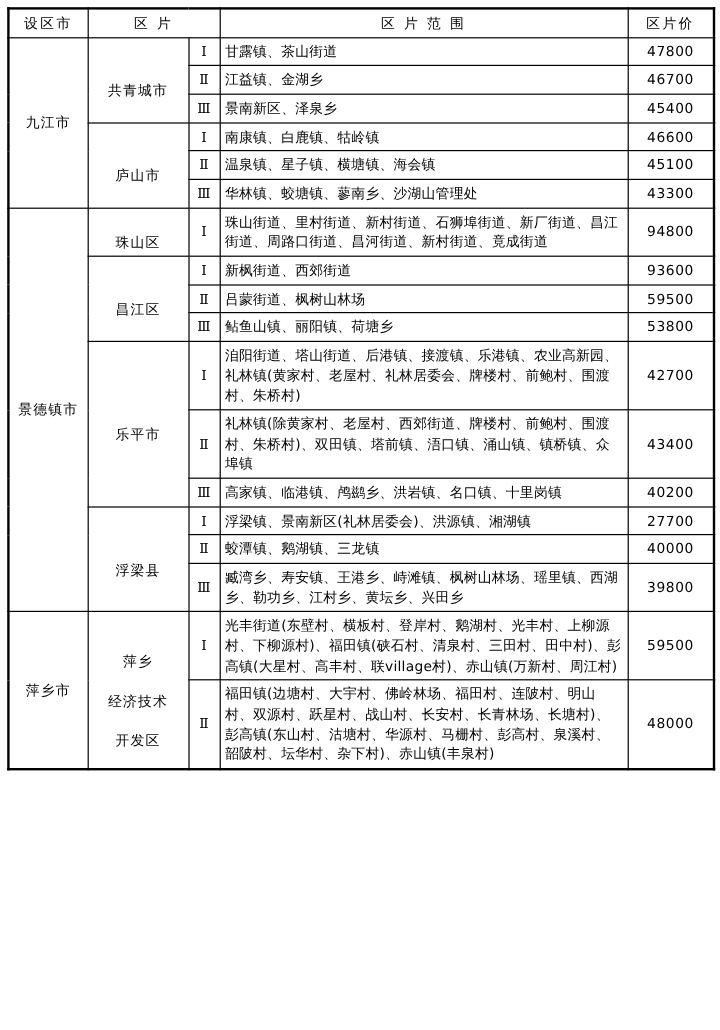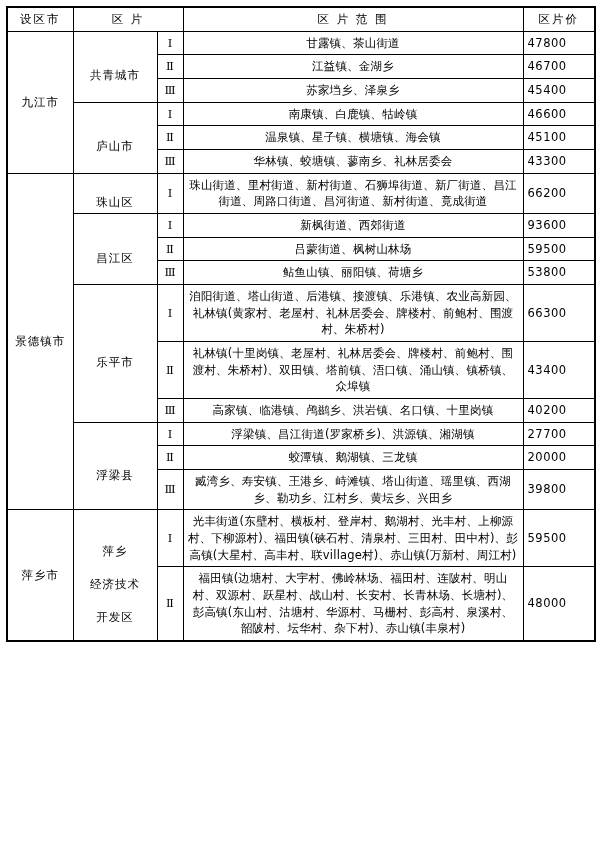--- a/index.html
+++ b/index.html
@@ -51,25 +51,25 @@
     display: block;
     line-height: 1.4;
     margin-top: 17px;
   }
   td.sec {
     text-align: center;
     font-family: "DejaVu Serif", "Liberation Serif", serif;
     font-size: 12px;
   }
   td.range {
-    text-align: center;
+    text-align: left;
     letter-spacing: 0.2px;
   }
   td.price {
-    text-align: left;
+    text-align: center;
     font-family: "DejaVu Sans", sans-serif;
     font-size: 12px;
     letter-spacing: 0.5px;
   }
   .thick-top > td, .thick-top > th {
     border-top: 2px solid #000;
   }
   thead th { border-bottom: 2px solid #000; border-top: 2px solid #000; }
   table.grid { border: 2px solid #000; }
 </style>
@@ -103,49 +103,49 @@
           <td class="range">甘露镇、茶山街道</td>
           <td class="price">47800</td>
         </tr>
         <tr>
           <td class="sec">Ⅱ</td>
           <td class="range">江益镇、金湖乡</td>
           <td class="price">46700</td>
         </tr>
         <tr>
           <td class="sec">Ⅲ</td>
-          <td class="range">苏家垱乡、泽泉乡</td>
+          <td class="range">景南新区、泽泉乡</td>
           <td class="price">45400</td>
         </tr>
         <tr>
           <td class="dist" rowspan="3">
             <span class="stack">庐山市</span>
           </td>
           <td class="sec">Ⅰ</td>
           <td class="range">南康镇、白鹿镇、牯岭镇</td>
           <td class="price">46600</td>
         </tr>
         <tr>
           <td class="sec">Ⅱ</td>
           <td class="range">温泉镇、星子镇、横塘镇、海会镇</td>
           <td class="price">45100</td>
         </tr>
         <tr>
           <td class="sec">Ⅲ</td>
-          <td class="range">华林镇、蛟塘镇、蓼南乡、礼林居委会</td>
+          <td class="range">华林镇、蛟塘镇、蓼南乡、沙湖山管理处</td>
           <td class="price">43300</td>
         </tr>
         <tr class="thick-top">
           <td class="city" rowspan="10">景德镇市</td>
           <td class="dist" rowspan="1">
             <span class="stack">珠山区</span>
           </td>
           <td class="sec">Ⅰ</td>
           <td class="range">珠山街道、里村街道、新村街道、石狮埠街道、新厂街道、昌江街道、周路口街道、昌河街道、新村街道、竟成街道</td>
-          <td class="price">66200</td>
+          <td class="price">94800</td>
         </tr>
         <tr>
           <td class="dist" rowspan="3">
             <span class="stack">昌江区</span>
           </td>
           <td class="sec">Ⅰ</td>
           <td class="range">新枫街道、西郊街道</td>
           <td class="price">93600</td>
         </tr>
         <tr>
@@ -157,48 +157,48 @@
           <td class="sec">Ⅲ</td>
           <td class="range">鲇鱼山镇、丽阳镇、荷塘乡</td>
           <td class="price">53800</td>
         </tr>
         <tr>
           <td class="dist" rowspan="3">
             <span class="stack">乐平市</span>
           </td>
           <td class="sec">Ⅰ</td>
           <td class="range">洎阳街道、塔山街道、后港镇、接渡镇、乐港镇、农业高新园、礼林镇(黄家村、老屋村、礼林居委会、牌楼村、前鲍村、围渡村、朱桥村)</td>
-          <td class="price">66300</td>
-        </tr>
-        <tr>
-          <td class="sec">Ⅱ</td>
-          <td class="range">礼林镇(十里岗镇、老屋村、礼林居委会、牌楼村、前鲍村、围渡村、朱桥村)、双田镇、塔前镇、浯口镇、涌山镇、镇桥镇、众埠镇</td>
+          <td class="price">42700</td>
+        </tr>
+        <tr>
+          <td class="sec">Ⅱ</td>
+          <td class="range">礼林镇(除黄家村、老屋村、西郊街道、牌楼村、前鲍村、围渡村、朱桥村)、双田镇、塔前镇、浯口镇、涌山镇、镇桥镇、众埠镇</td>
           <td class="price">43400</td>
         </tr>
         <tr>
           <td class="sec">Ⅲ</td>
           <td class="range">高家镇、临港镇、鸬鹚乡、洪岩镇、名口镇、十里岗镇</td>
           <td class="price">40200</td>
         </tr>
         <tr>
           <td class="dist" rowspan="3">
             <span class="stack">浮梁县</span>
           </td>
           <td class="sec">Ⅰ</td>
-          <td class="range">浮梁镇、昌江街道(罗家桥乡)、洪源镇、湘湖镇</td>
+          <td class="range">浮梁镇、景南新区(礼林居委会)、洪源镇、湘湖镇</td>
           <td class="price">27700</td>
         </tr>
         <tr>
           <td class="sec">Ⅱ</td>
           <td class="range">蛟潭镇、鹅湖镇、三龙镇</td>
-          <td class="price">20000</td>
-        </tr>
-        <tr>
-          <td class="sec">Ⅲ</td>
-          <td class="range">臧湾乡、寿安镇、王港乡、峙滩镇、塔山街道、瑶里镇、西湖乡、勒功乡、江村乡、黄坛乡、兴田乡</td>
+          <td class="price">40000</td>
+        </tr>
+        <tr>
+          <td class="sec">Ⅲ</td>
+          <td class="range">臧湾乡、寿安镇、王港乡、峙滩镇、枫树山林场、瑶里镇、西湖乡、勒功乡、江村乡、黄坛乡、兴田乡</td>
           <td class="price">39800</td>
         </tr>
         <tr class="thick-top">
           <td class="city" rowspan="2">萍乡市</td>
           <td class="dist" rowspan="2">
             <span class="stack">萍乡</span>
             <span class="stack">经济技术</span>
             <span class="stack">开发区</span>
           </td>
           <td class="sec">Ⅰ</td>

